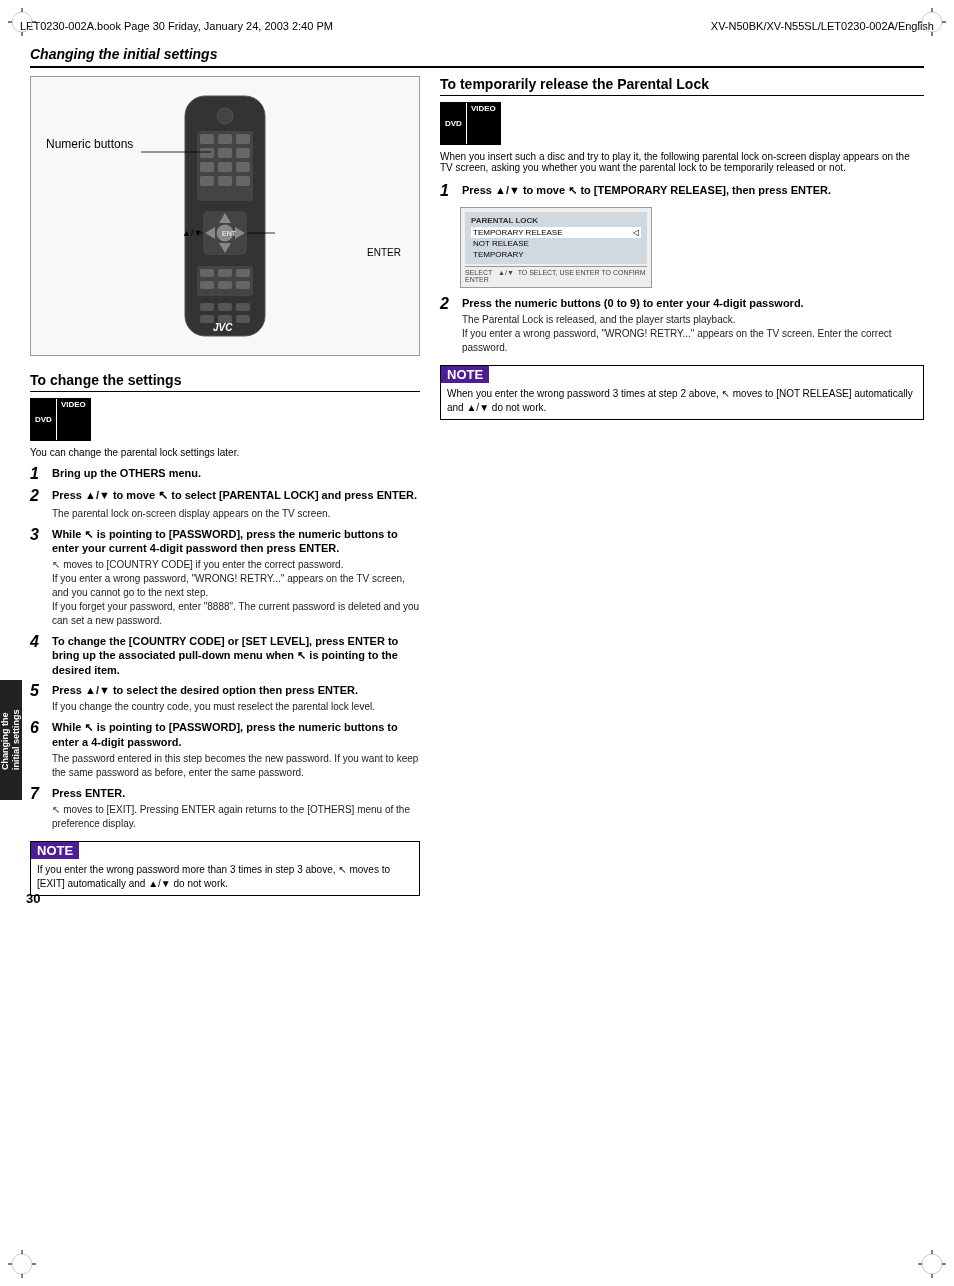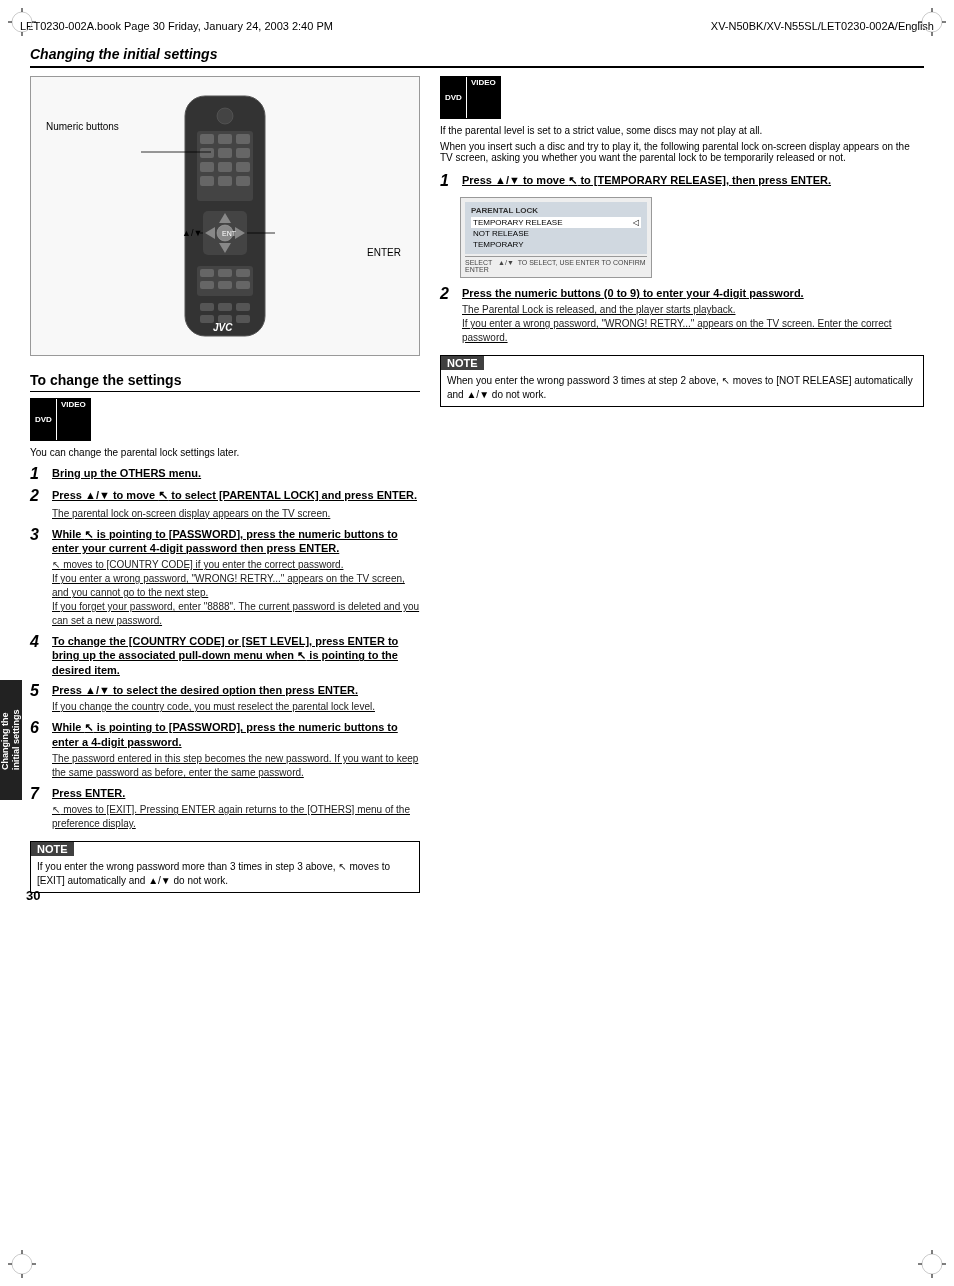--- a/index.html
+++ b/index.html
@@ -108,43 +108,42 @@
     .step-num {
       font-size: 16px;
       font-weight: bold;
       font-style: italic;
       line-height: 1;
       flex-shrink: 0;
       width: 16px;
     }
     .step-content {
       flex: 1;
-      text-decoration: underline;
     }
     .step-title {
       font-weight: bold;
       font-size: 11px;
       line-height: 1.3;
     }
     .step-desc {
       font-size: 10px;
       line-height: 1.4;
       margin-top: 3px;
       color: #222;
     }
 
     
     .note-box {
       border: 1px solid #000;
       margin-top: 10px;
     }
     .note-header {
-      background: #404040;
+      background: #4c1d95;
       color: #fff;
-      font-size: 11px;
+      font-size: 13px;
       font-weight: bold;
       padding: 1px 6px;
       display: inline-block;
     }
     .note-text {
       font-size: 10px;
       padding: 4px 6px;
       line-height: 1.4;
     }
 
@@ -260,21 +259,21 @@
 
 <div class="main-content">
 
   <div class="section-title">Changing the initial settings</div>
 
   <div class="two-col">
 
     <div class="left-col">
 
       <div class="remote-image-container">
-        <div style="position:absolute;left:15px;top:44px;font-size:10px;">Numeric buttons</div>
+        <div style="position:absolute;left:15px;top:60px;font-size:12px;">Numeric buttons</div>
 
         <svg style="position:absolute;left:110px;top:70px;width:70px;height:10px;">
           <line x1="0" y1="5" x2="70" y2="5" stroke="#000" stroke-width="0.8"></line>
         </svg>
 
         <div class="remote-svg-wrapper">
           <svg width="180" height="250" viewBox="0 0 180 250">
 
             <rect x="50" y="5" width="80" height="240" rx="20" ry="20" fill="#333" stroke="#555" stroke-width="1"></rect>
 
@@ -412,28 +411,28 @@
 
         
         <div class="note-box">
           <div class="note-header">NOTE</div>
           <div class="note-text">If you enter the wrong password more than 3 times in step 3 above, <span style="font-family:serif;">↖</span> moves to [EXIT] automatically and ▲/▼ do not work.</div>
         </div>
       </div>
     </div>
 
     <div class="right-col">
+      <div class="subsection-header">To temporarily release the Parental Lock</div>
 
       
       <div class="dvd-badge">
         <span class="dvd-part">DVD</span>
         <span class="video-part">VIDEO</span>
       </div>
 
-      <div style="font-size:10px;margin-bottom:5px;">If the parental level is set to a strict value, some discs may not play at all.</div>
       <div style="font-size:10px;margin-bottom:10px;">When you insert such a disc and try to play it, the following parental lock on-screen display appears on the TV screen, asking you whether you want the parental lock to be temporarily released or not.</div>
 
       
       <div class="step">
         <div class="step-num">1</div>
         <div class="step-content">
           <div class="step-title">Press ▲/▼ to move <span style="font-family:serif;">↖</span> to [TEMPORARY RELEASE], then press ENTER.</div>
         </div>
       </div>
 

